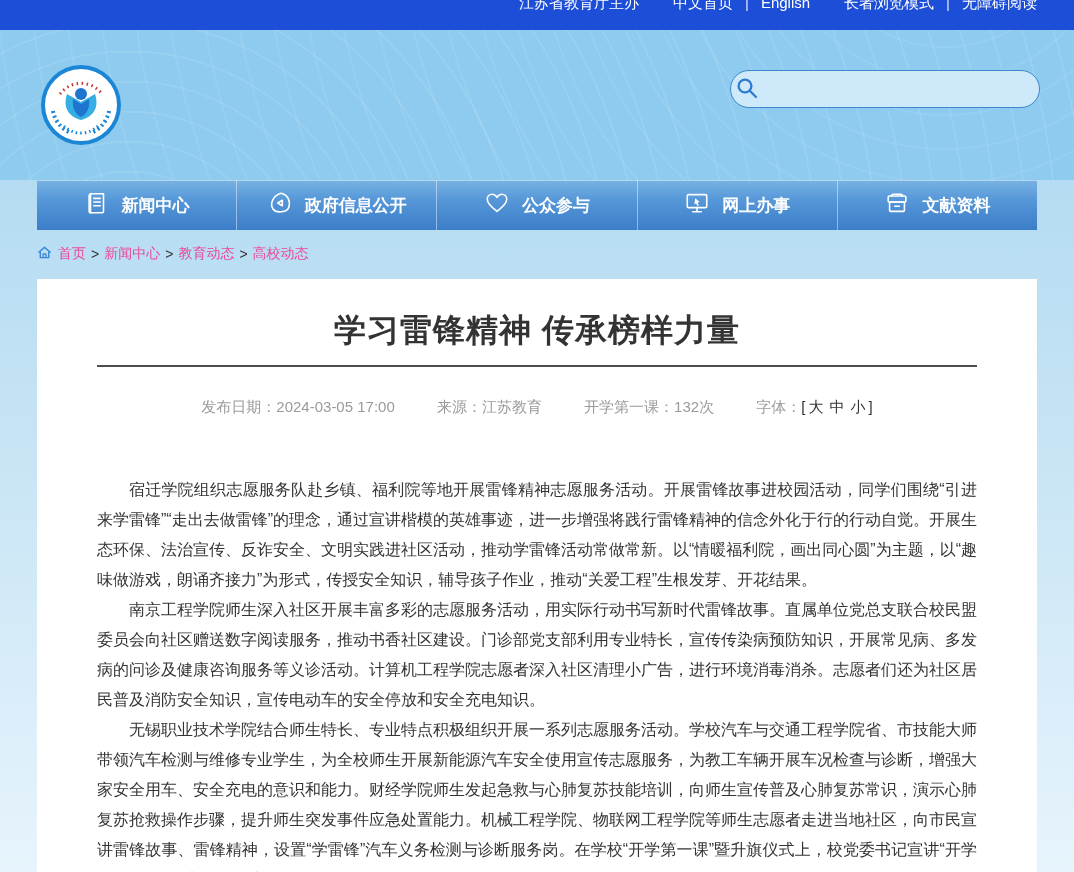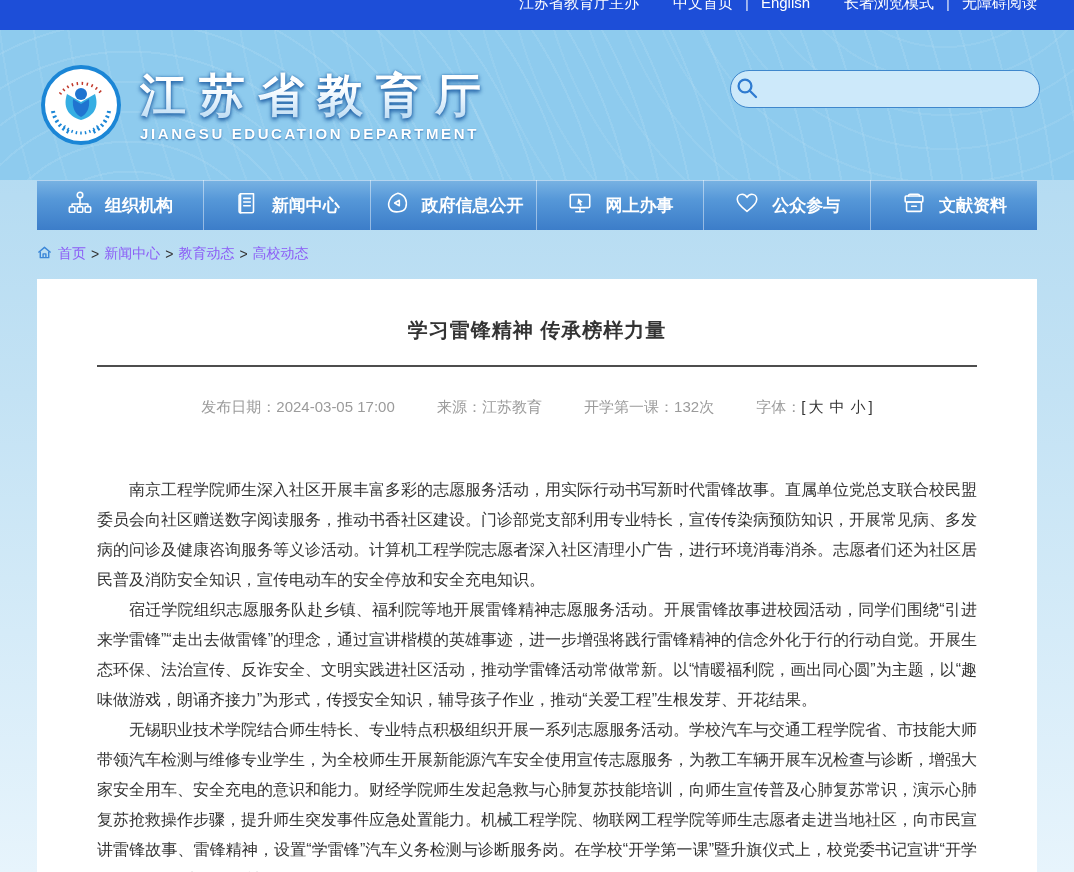--- a/index.html
+++ b/index.html
@@ -62,29 +62,29 @@
     color:#fff; font-size:17px; font-weight:bold; cursor:pointer; white-space:nowrap;
   }
   .nav-item + .nav-item { border-left:1px solid rgba(255,255,255,.45); }
   .nav-item svg { flex:0 0 auto; }
   
   .breadcrumb {
     width:1000px; margin:11px auto 0; height:26px; display:flex; align-items:center;
     font-size:14px; color:#333;
   }
   .breadcrumb svg { margin-right:6px; }
-  .breadcrumb a { color:#8b5cf6; text-decoration:none;font-family:Liberation Mono, monospace; }
+  .breadcrumb a { color:#ec4899; text-decoration:none;font-family:Liberation Mono, monospace; }
   .bc-sep { margin:0 5px; color:#333; }
   
   .content {
     width:1000px; margin:12px auto 0; background:#fff;
     padding:36px 60px 40px; min-height:660px;
   }
   .article-title {
-    margin:0; text-align:center; font-size:20px; line-height:30px;
+    margin:0; text-align:center; font-size:32px; line-height:30px;
     font-weight:600; color:#333; letter-spacing:1px;
   }
   .title-divider { height:2px; background:#4d4d4d; margin-top:20px; }
   .meta { margin-top:15px; text-align:center; font-size:15px; color:#9b9b9b; }
   .meta .m-item { display:inline-block; margin:16px 19px; white-space:nowrap; }
   .meta .font-ctl { color:#9b9b9b; }
   .meta .font-ctl b { color:#333; font-weight:normal; }
   .meta .font-ctl a { color:#333; text-decoration:none; margin:0 3px; }
   .article-body { margin-top:42px; font-size:16px; line-height:30px; color:#333; }
   .article-body p { margin:0; text-indent:2em; text-align:justify; }
@@ -117,86 +117,70 @@
         <path d="M69 47 a29 29 0 0 1 -16 21" fill="none" stroke="#1b86d6" stroke-width="4" stroke-dasharray="2 3"></path>
         <path d="M20 30 a26 26 0 0 1 42 0" fill="none" stroke="#c0392b" stroke-width="3" stroke-dasharray="1.5 3.5"></path>
         <circle cx="41" cy="30" r="6" fill="#1f74d0"></circle>
         <path d="M41 38 L27 30 C23 42 27 52 41 56 Z" fill="#35aee3"></path>
         <path d="M41 38 L55 30 C59 42 55 52 41 56 Z" fill="#35aee3"></path>
         <path d="M41 40 L33 35 C32 44 35 50 41 53 Z" fill="#1f74d0"></path>
         <path d="M41 40 L49 35 C50 44 47 50 41 53 Z" fill="#1f74d0"></path>
         <path d="M24 62 a24 24 0 0 0 34 0" fill="none" stroke="#1b86d6" stroke-width="3" stroke-dasharray="1.5 3"></path>
       </svg>
     </span>
-    <span class="brand-text">
-      <span class="site-name" style="display:block">江苏省教育厅</span>
-      <span class="site-name-en" style="display:block">JIANGSU EDUCATION DEPARTMENT</span>
-    </span>
   </a>
   <div class="search">
     <button class="search-btn">
       <span>
         <svg width="24" height="24" viewBox="0 0 24 24" fill="none" stroke="#2f7bd0" stroke-width="2.3" stroke-linecap="round">
           <circle cx="10" cy="10" r="6.4"></circle>
           <line x1="15" y1="15" x2="21" y2="21"></line>
         </svg>
       </span>
     </button>
   </div>
 </div>
 
 <div class="nav">
   <div class="nav-item">
     <span>
       <svg width="26" height="26" viewBox="0 0 28 28" fill="none" stroke="#fff" stroke-width="1.7" stroke-linecap="round" stroke-linejoin="round">
-        <circle cx="14" cy="5.5" r="3"></circle>
-        <path d="M14 8.5 V13 M5.5 17 V15 H22.5 V17 M14 13 V17"></path>
-        <rect x="2.5" y="18" width="6" height="6" rx="1"></rect>
-        <rect x="11" y="18" width="6" height="6" rx="1"></rect>
-        <rect x="19.5" y="18" width="6" height="6" rx="1"></rect>
-      </svg>
-    </span>
-    <span>组织机构</span>
-  </div>
-  <div class="nav-item">
-    <span>
-      <svg width="26" height="26" viewBox="0 0 28 28" fill="none" stroke="#fff" stroke-width="1.7" stroke-linecap="round" stroke-linejoin="round">
         <path d="M7 4 H21 V23 a1.5 1.5 0 0 1 -1.5 1.5 H7 Z"></path>
         <path d="M7 4 L5.5 6 V22.5 a2 2 0 0 0 2 2"></path>
         <path d="M10.5 9 H17.5 M10.5 13 H17.5 M10.5 17 H17.5"></path>
       </svg>
     </span>
     <span>新闻中心</span>
   </div>
   <div class="nav-item">
     <span>
       <svg width="26" height="26" viewBox="0 0 28 28" fill="none" stroke="#fff" stroke-width="1.7" stroke-linejoin="round">
         <path d="M15 3.5 C22.5 5 25.5 12 23.5 18.5 C21.8 24 10 25.5 6.5 20.5 C3 15.5 6 6 15 3.5 Z"></path>
         <path d="M16.5 11 L11.5 14 L16.5 17 Z"></path>
       </svg>
     </span>
     <span>政府信息公开</span>
+  </div>
+  <div class="nav-item">
+    <span>
+      <svg width="26" height="26" viewBox="0 0 28 28" fill="none" stroke="#fff" stroke-width="1.7" stroke-linejoin="round">
+        <path d="M14 23 C8 18.5 3.5 14.5 3.5 10 C3.5 6.7 6 4.5 8.8 4.5 C11 4.5 13 6 14 8 C15 6 17 4.5 19.2 4.5 C22 4.5 24.5 6.7 24.5 10 C24.5 14.5 20 18.5 14 23 Z"></path>
+      </svg>
+    </span>
+    <span>公众参与</span>
   </div>
   <div class="nav-item">
     <span>
       <svg width="26" height="26" viewBox="0 0 28 28" fill="none" stroke="#fff" stroke-width="1.7" stroke-linecap="round" stroke-linejoin="round">
         <rect x="3.5" y="5" width="21" height="14" rx="1.5"></rect>
         <path d="M14 19 V23 M9.5 23.5 H18.5"></path>
         <path d="M12 9 L17 13 L14.6 13.5 L16 16.4 L14.3 17.2 L13 14.2 L11.2 15.6 Z" fill="#fff" stroke="none"></path>
       </svg>
     </span>
     <span>网上办事</span>
-  </div>
-  <div class="nav-item">
-    <span>
-      <svg width="26" height="26" viewBox="0 0 28 28" fill="none" stroke="#fff" stroke-width="1.7" stroke-linejoin="round">
-        <path d="M14 23 C8 18.5 3.5 14.5 3.5 10 C3.5 6.7 6 4.5 8.8 4.5 C11 4.5 13 6 14 8 C15 6 17 4.5 19.2 4.5 C22 4.5 24.5 6.7 24.5 10 C24.5 14.5 20 18.5 14 23 Z"></path>
-      </svg>
-    </span>
-    <span>公众参与</span>
   </div>
   <div class="nav-item">
     <span>
       <svg width="26" height="26" viewBox="0 0 28 28" fill="none" stroke="#fff" stroke-width="1.7" stroke-linecap="round" stroke-linejoin="round">
         <path d="M8 6.5 a2 2 0 0 1 2 -2 H18 a2 2 0 0 1 2 2"></path>
         <rect x="4.5" y="6.5" width="19" height="6.5" rx="1.2"></rect>
         <rect x="6" y="13" width="16" height="10" rx="1.2"></rect>
         <path d="M11.5 17.5 H16.5"></path>
       </svg>
     </span>
@@ -224,17 +208,17 @@
 <div class="content">
   <h1 class="article-title">学习雷锋精神 传承榜样力量</h1>
   <div class="title-divider"></div>
   <div class="meta">
     <span class="m-item"><span>发布日期：</span><span>2024-03-05 17:00</span></span>
     <span class="m-item"><span>来源：</span><span>江苏教育</span></span>
     <span class="m-item"><span>开学第一课：</span><span>132次</span></span>
     <span class="m-item font-ctl"><span>字体：</span><b>[</b><a href="#">大</a><a href="#">中</a><a href="#">小</a><b>]</b></span>
   </div>
   <div class="article-body">
+    <p>宿迁学院组织志愿服务队赴乡镇、福利院等地开展雷锋精神志愿服务活动。开展雷锋故事进校园活动，同学们围绕“引进来学雷锋”“走出去做雷锋”的理念，通过宣讲楷模的英雄事迹，进一步增强将践行雷锋精神的信念外化于行的行动自觉。开展生态环保、法治宣传、反诈安全、文明实践进社区活动，推动学雷锋活动常做常新。以“情暖福利院，画出同心圆”为主题，以“趣味做游戏，朗诵齐接力”为形式，传授安全知识，辅导孩子作业，推动“关爱工程”生根发芽、开花结果。</p>
     <p>南京工程学院师生深入社区开展丰富多彩的志愿服务活动，用实际行动书写新时代雷锋故事。直属单位党总支联合校民盟委员会向社区赠送数字阅读服务，推动书香社区建设。门诊部党支部利用专业特长，宣传传染病预防知识，开展常见病、多发病的问诊及健康咨询服务等义诊活动。计算机工程学院志愿者深入社区清理小广告，进行环境消毒消杀。志愿者们还为社区居民普及消防安全知识，宣传电动车的安全停放和安全充电知识。</p>
-    <p>宿迁学院组织志愿服务队赴乡镇、福利院等地开展雷锋精神志愿服务活动。开展雷锋故事进校园活动，同学们围绕“引进来学雷锋”“走出去做雷锋”的理念，通过宣讲楷模的英雄事迹，进一步增强将践行雷锋精神的信念外化于行的行动自觉。开展生态环保、法治宣传、反诈安全、文明实践进社区活动，推动学雷锋活动常做常新。以“情暖福利院，画出同心圆”为主题，以“趣味做游戏，朗诵齐接力”为形式，传授安全知识，辅导孩子作业，推动“关爱工程”生根发芽、开花结果。</p>
     <p>无锡职业技术学院结合师生特长、专业特点积极组织开展一系列志愿服务活动。学校汽车与交通工程学院省、市技能大师带领汽车检测与维修专业学生，为全校师生开展新能源汽车安全使用宣传志愿服务，为教工车辆开展车况检查与诊断，增强大家安全用车、安全充电的意识和能力。财经学院师生发起急救与心肺复苏技能培训，向师生宣传普及心肺复苏常识，演示心肺复苏抢救操作步骤，提升师生突发事件应急处置能力。机械工程学院、物联网工程学院等师生志愿者走进当地社区，向市民宣讲雷锋故事、雷锋精神，设置“学雷锋”汽车义务检测与诊断服务岗。在学校“开学第一课”暨升旗仪式上，校党委书记宣讲“开学第一课”，解读雷锋精神的</p>
   </div>
 </div>
 
 </body></html>

